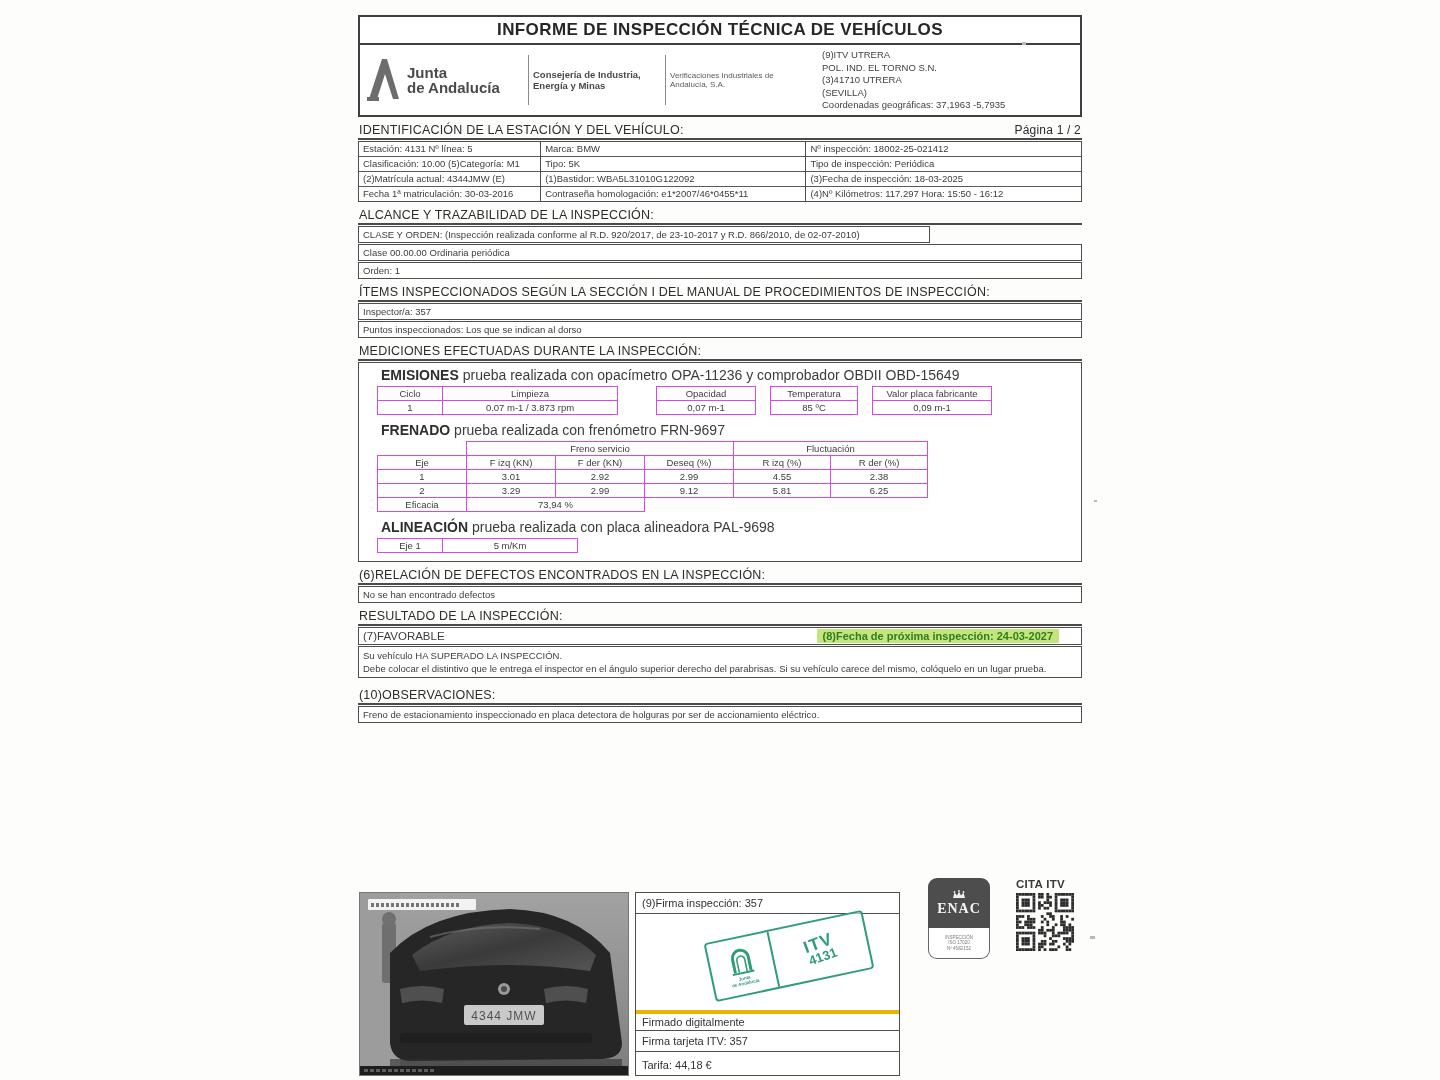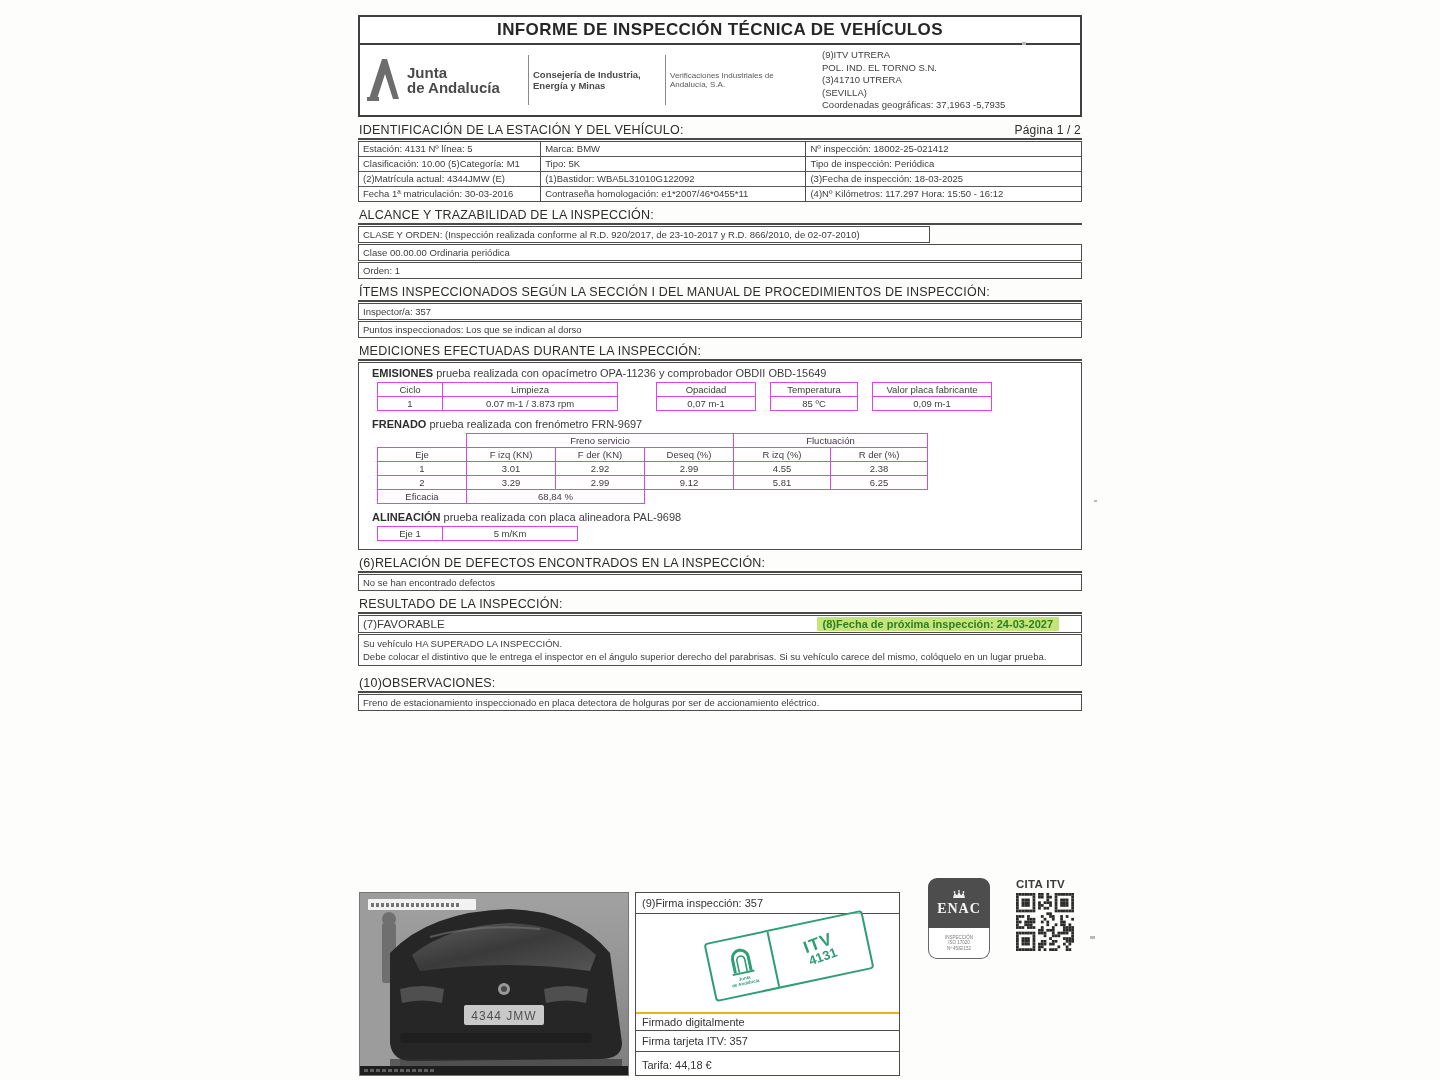--- a/index.html
+++ b/index.html
@@ -36,21 +36,21 @@
   .ident .col+.col{margin-left:-1px;}
   .ident .cell{font-size:9.5px;line-height:13.5px;height:14px;padding:0 4px;white-space:nowrap;
     border-bottom:1px solid #5a5a5a;overflow:hidden;}
   .ident .cell:last-child{border-bottom:none;}
 
   .row-box{border:1px solid #4e4e4e;box-sizing:border-box;background:#fff;
     font-size:9.5px;line-height:13px;padding:1px 4px;margin-top:1px;}
 
   
   .med-box{border:1px solid #4e4e4e;box-sizing:border-box;background:#fff;padding:2px 6px 8px;margin-top:1px;}
-  .med-label{font-size:11px;margin:2px 7px 3px;}
+  .med-label{font-size:14px;margin:2px 16px 3px;}
   .med-label b{font-weight:bold;color:#2e2e2e;}
   table.mt{border-collapse:collapse;font-size:9.5px;color:#3c3c3c;}
   table.mt td,table.mt th{border:1px solid #d946ef;text-align:center;height:13px;
     padding:0 3px;font-weight:normal;line-height:12px;}
   table.mt td.nb,table.mt th.nb{border:none;background:transparent;}
   .emis-row{display:flex;gap:14px;margin-left:12px;align-items:flex-start;}
   .fren-table{margin-left:12px;}
   .alin-table{margin-left:12px;}
 
   
@@ -62,21 +62,21 @@
 
   
   .footer{position:absolute;left:358px;top:876px;width:724px;height:202px;}
   .photo{position:absolute;left:1px;top:16px;width:270px;height:184px;border:1px solid #777;
     box-sizing:border-box;overflow:hidden;background:#929292;}
   .sig-table{position:absolute;left:277px;top:16px;width:265px;height:184px;
     border:1px solid #4e4e4e;box-sizing:border-box;background:#fff;display:flex;flex-direction:column;}
   .sig-row{font-size:11px;color:#333;padding:4px 6px;border-bottom:1px solid #4e4e4e;}
   .sig-stamp-cell{flex:1;position:relative;border-bottom:1px solid #4e4e4e;}
   .sig-firmado{position:absolute;left:0;bottom:0;width:100%;box-sizing:border-box;
-    font-size:11px;color:#333;padding:2px 6px;border-top:2px solid #eab308;}
+    font-size:11px;color:#333;padding:2px 6px;border-top:4px solid #eab308;}
   .sig-row.last{border-bottom:none;}
 
   
   .stamp{position:absolute;left:72px;top:12px;width:158px;height:56px;
     transform:rotate(-12deg);border:2px solid #2f9e74;border-radius:4px;
     display:flex;background:rgba(255,255,255,.6);color:#2f9e74;}
   .stamp-left{width:62px;border-right:2px solid #2f9e74;display:flex;flex-direction:column;
     align-items:center;justify-content:center;padding:2px 0;}
   .stamp-left .tiny{font-size:4.5px;font-weight:bold;line-height:5px;text-align:center;color:#2f9e74;}
   .stamp-right{flex:1;display:flex;flex-direction:column;align-items:center;justify-content:center;
@@ -260,21 +260,21 @@
       <tr>
         <td>2</td>
         <td>3.29</td>
         <td>2.99</td>
         <td>9.12</td>
         <td>5.81</td>
         <td>6.25</td>
       </tr>
       <tr>
         <td>Eficacia</td>
-        <td colspan="2">68,84 %</td>
+        <td colspan="2">73,94 %</td>
         <td class="nb" colspan="3"></td>
       </tr>
     </tbody>
       </table>
 
     <div class="med-label" style="margin-top:7px">
       <b>ALINEACIÓN</b><span> prueba realizada con placa alineadora PAL-9698</span>
     </div>
     <table class="mt alin-table">
       <tbody>

